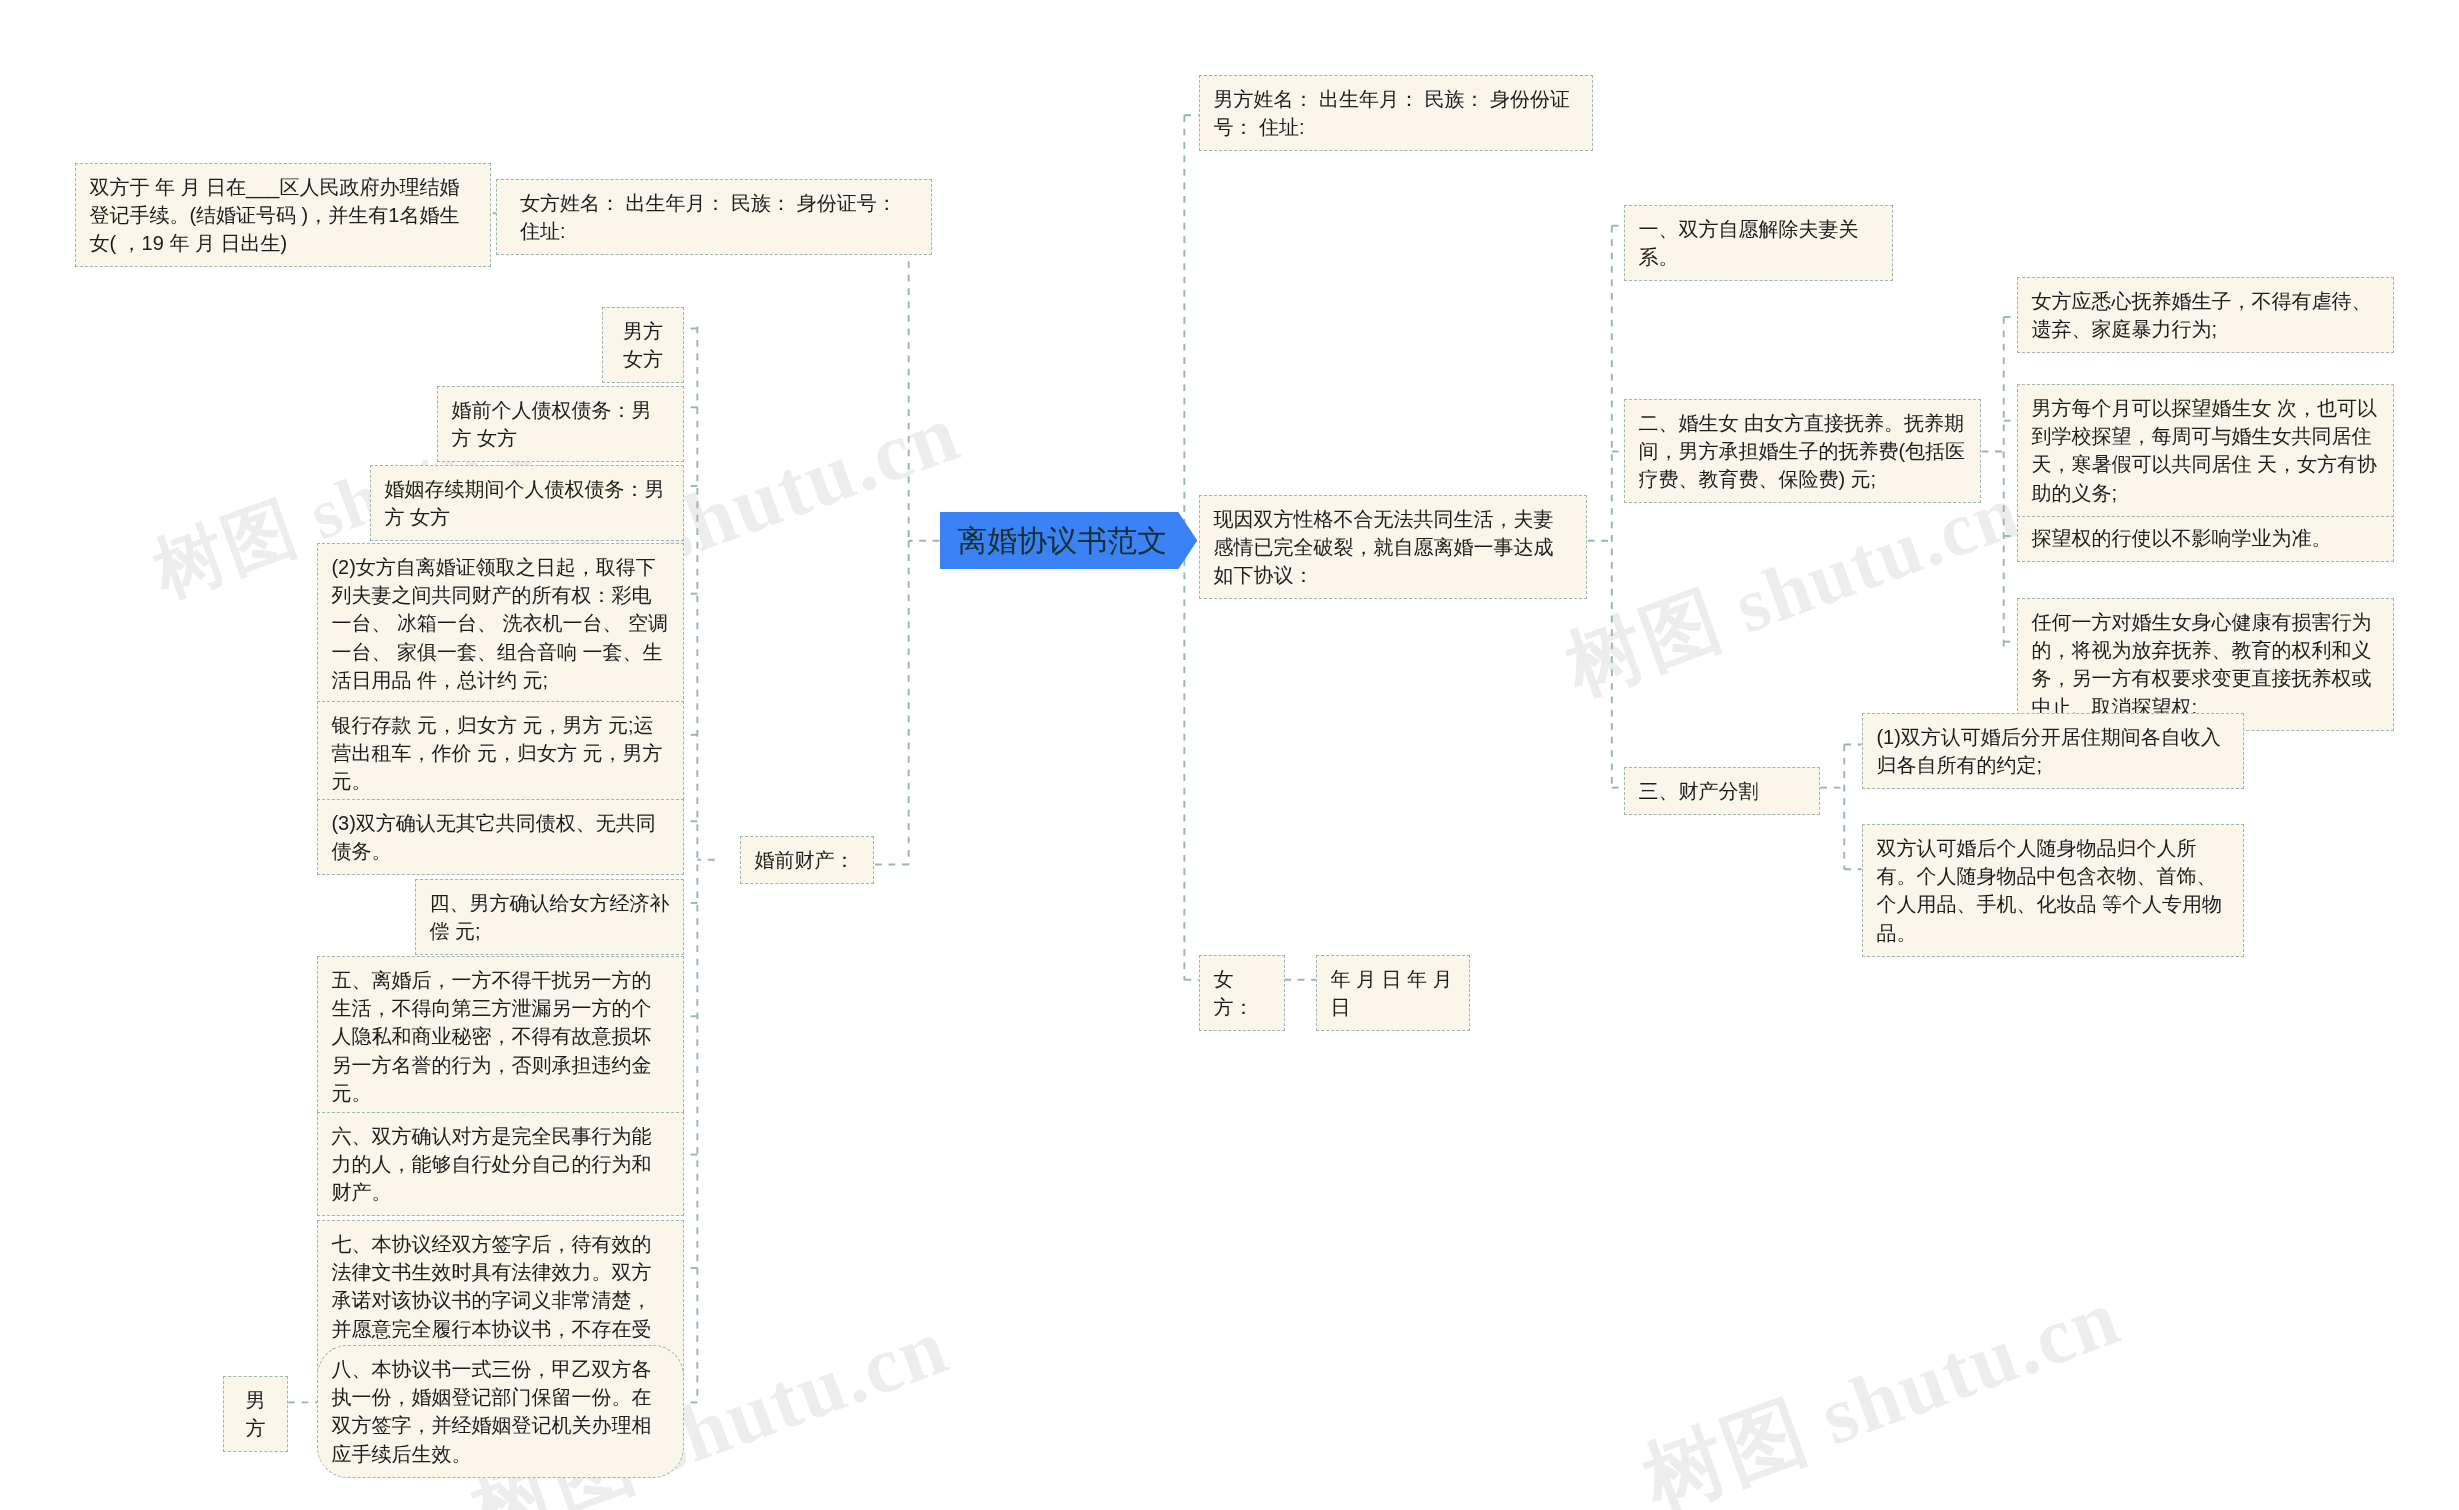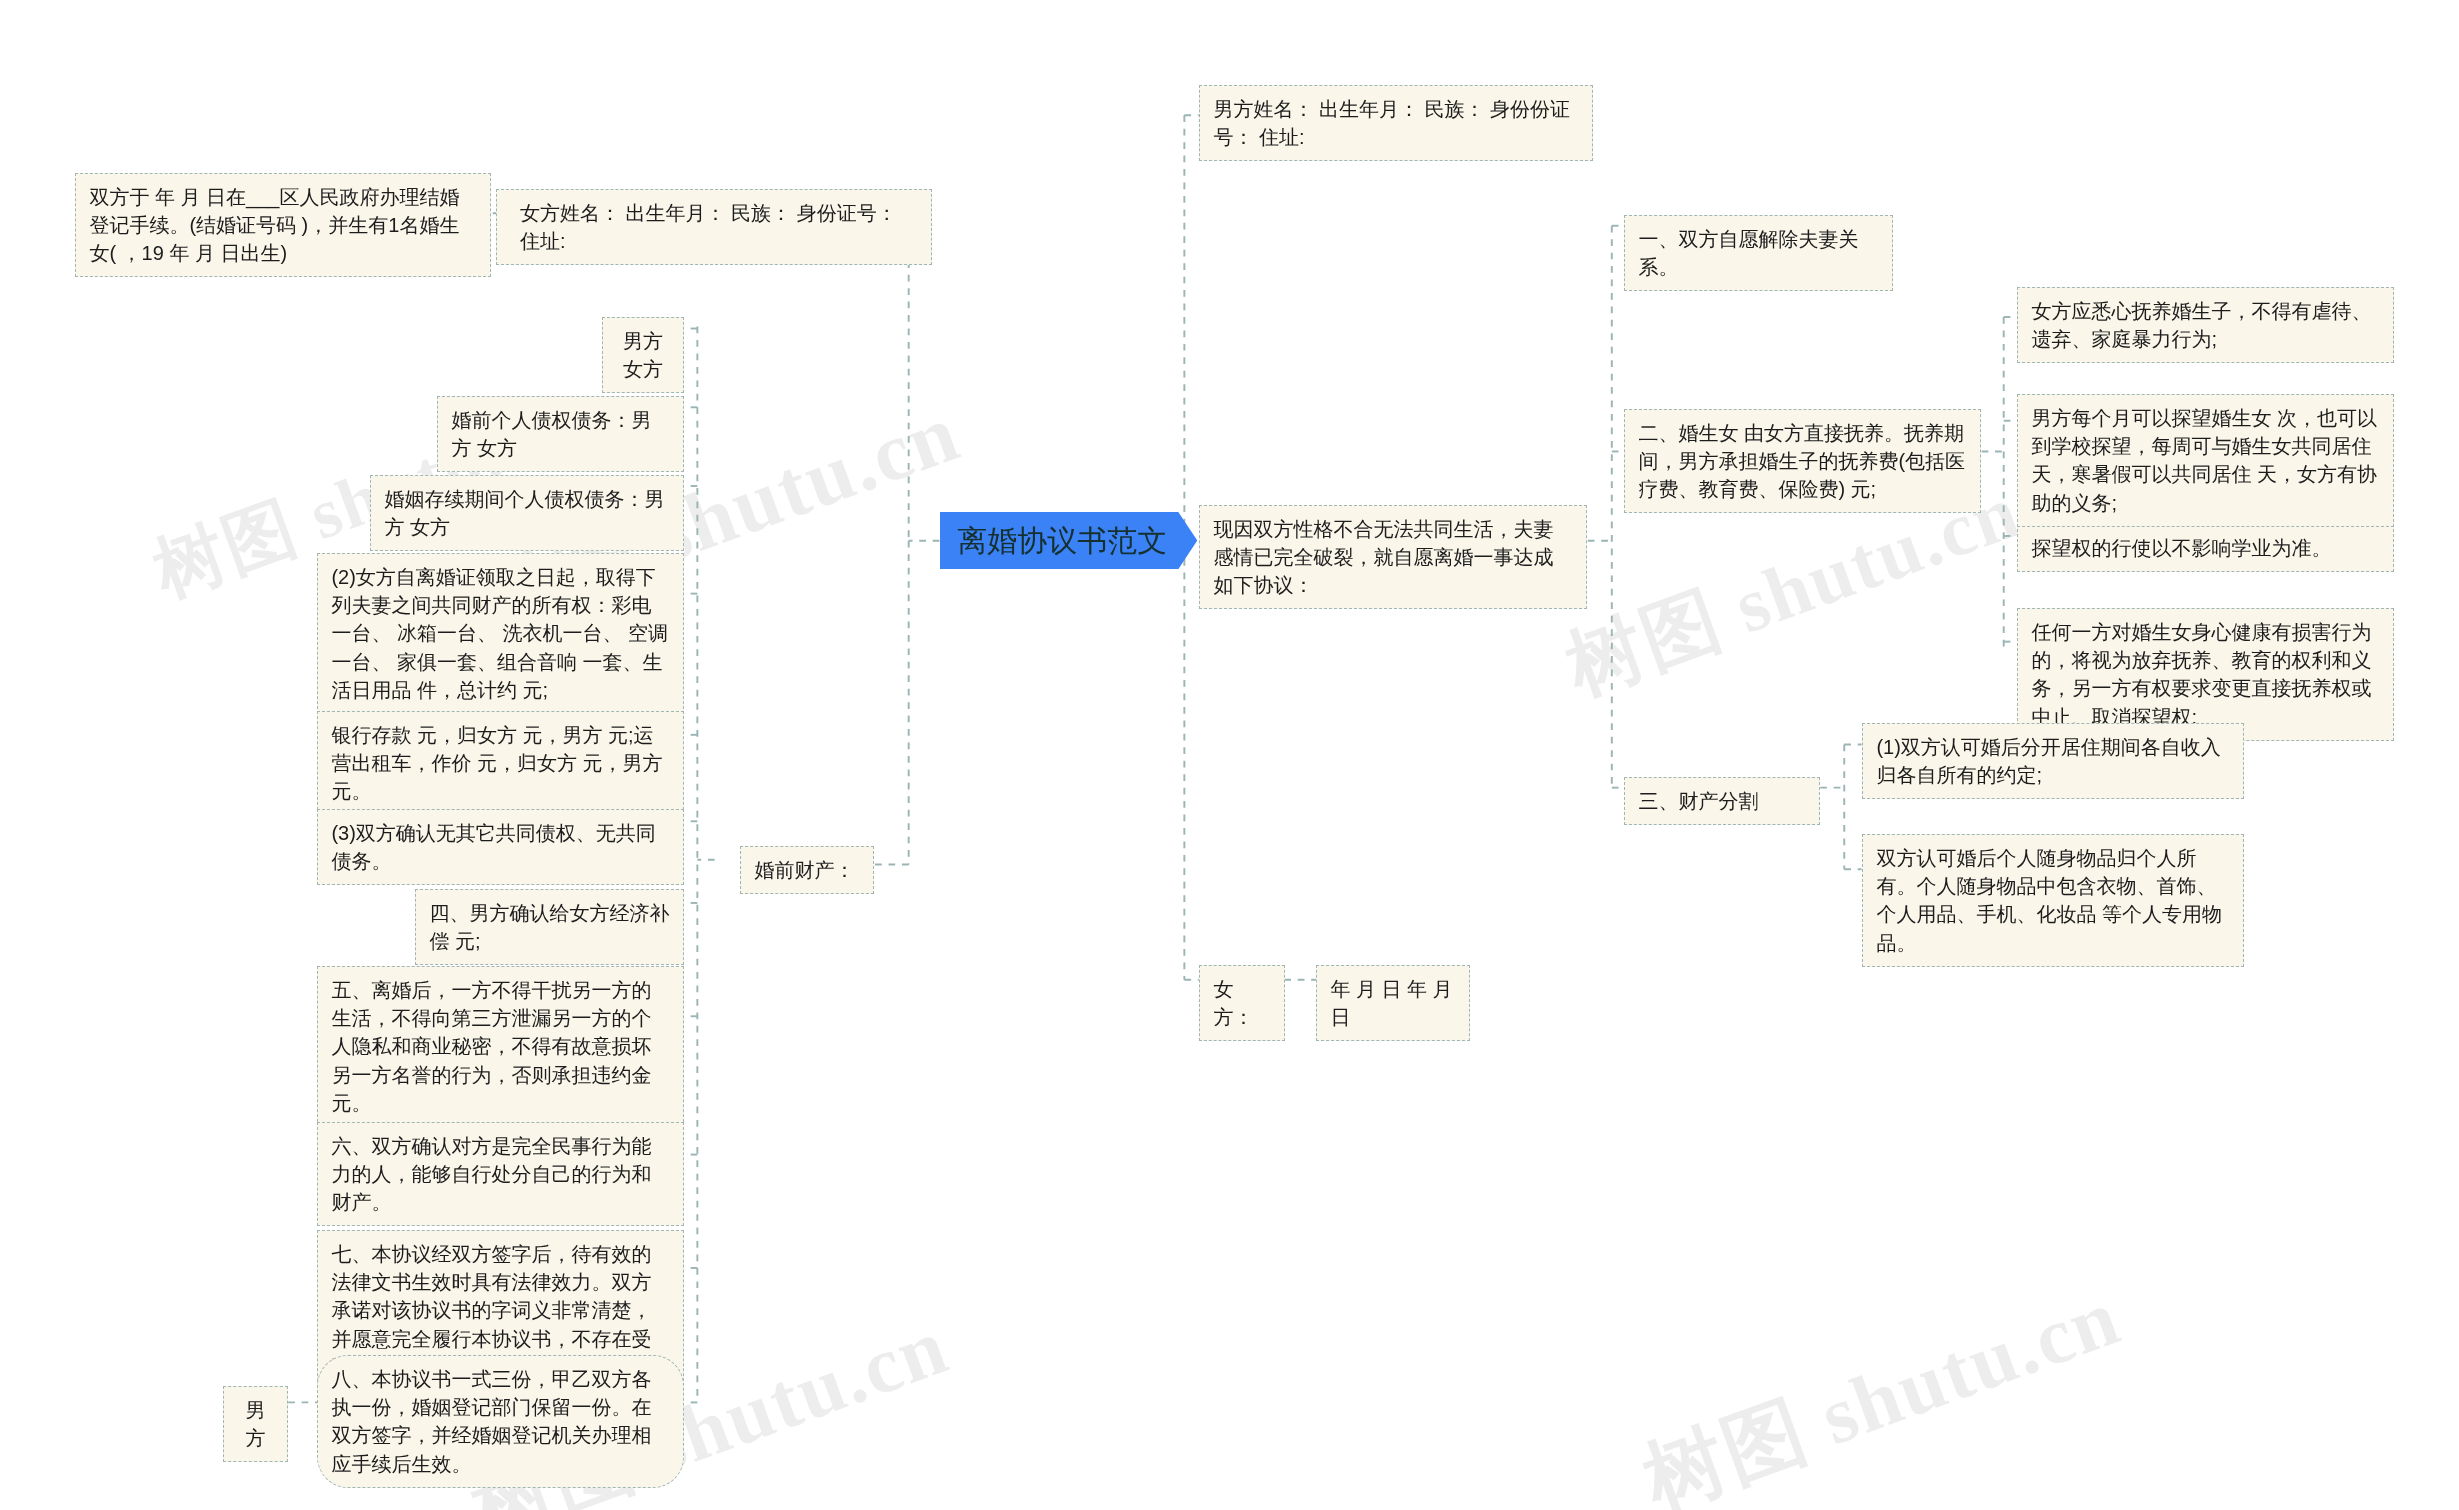--- a/index.html
+++ b/index.html
@@ -52,21 +52,20 @@
     position: absolute;
     box-sizing: border-box;
     background: #faf6ea;
     border: 1.9px dashed #9fb6b4;
     color: #1c1c1c;
     font-size: 20px;
     line-height: 1.42;
     padding: 8.6px 13.4px;
     white-space: pre-wrap;
     word-break: break-all;
-    margin-top: 10px;
   }
 
   
   #root-node {
     position: absolute;
     background: #3b82f6;
     border: none;
     color: #15302f;
     font-size: 30px;
     line-height: 1.2;

